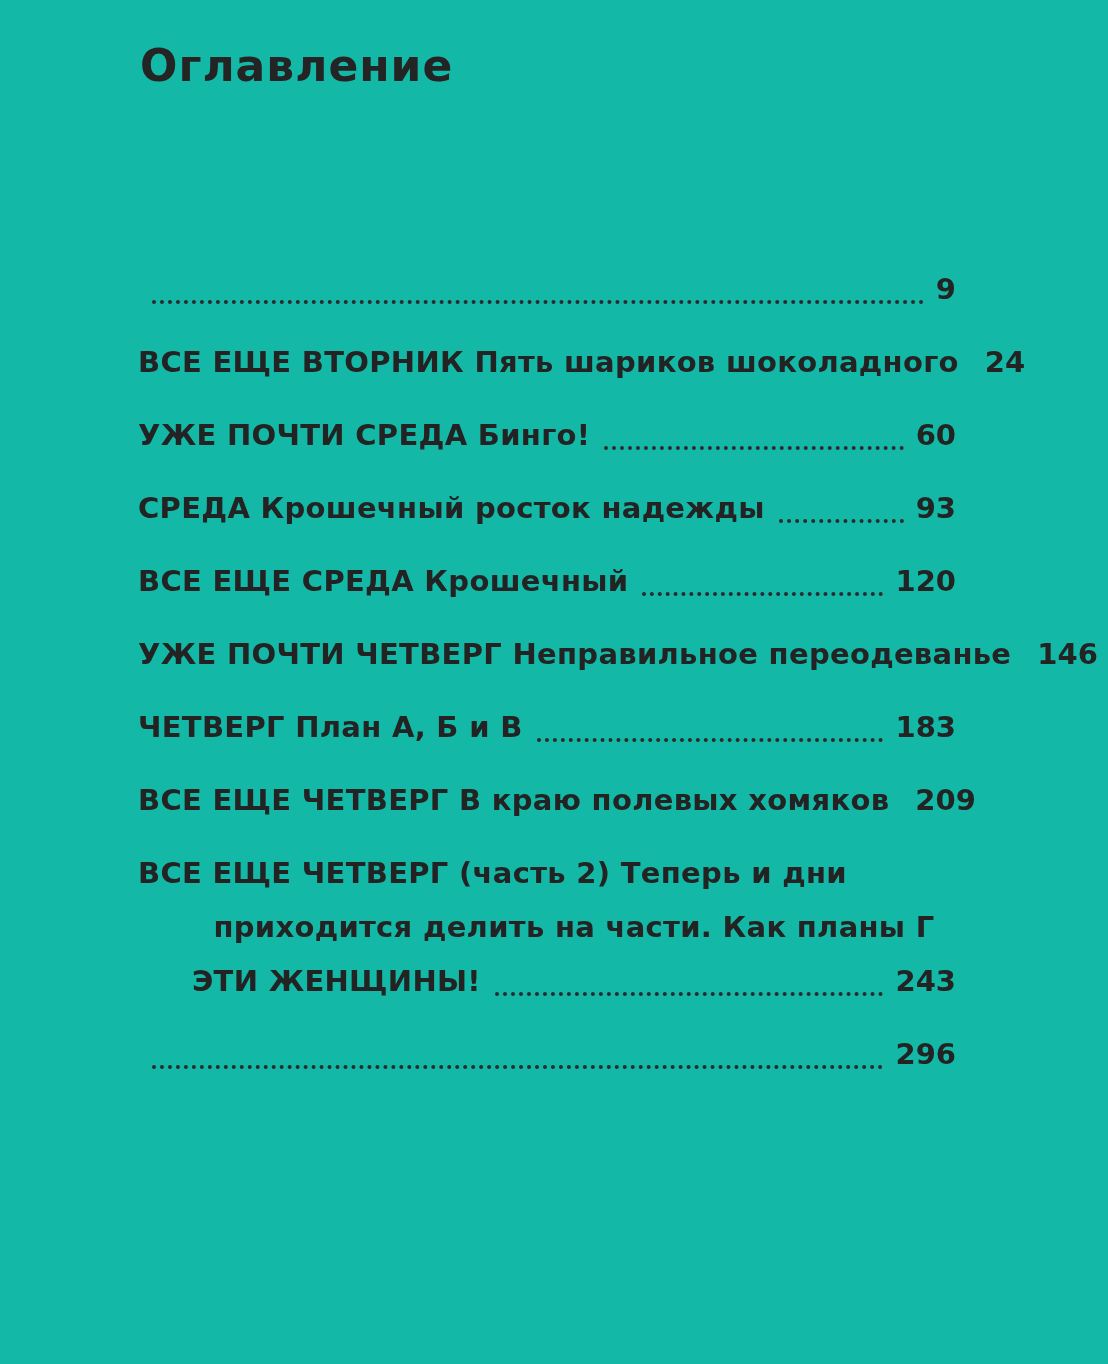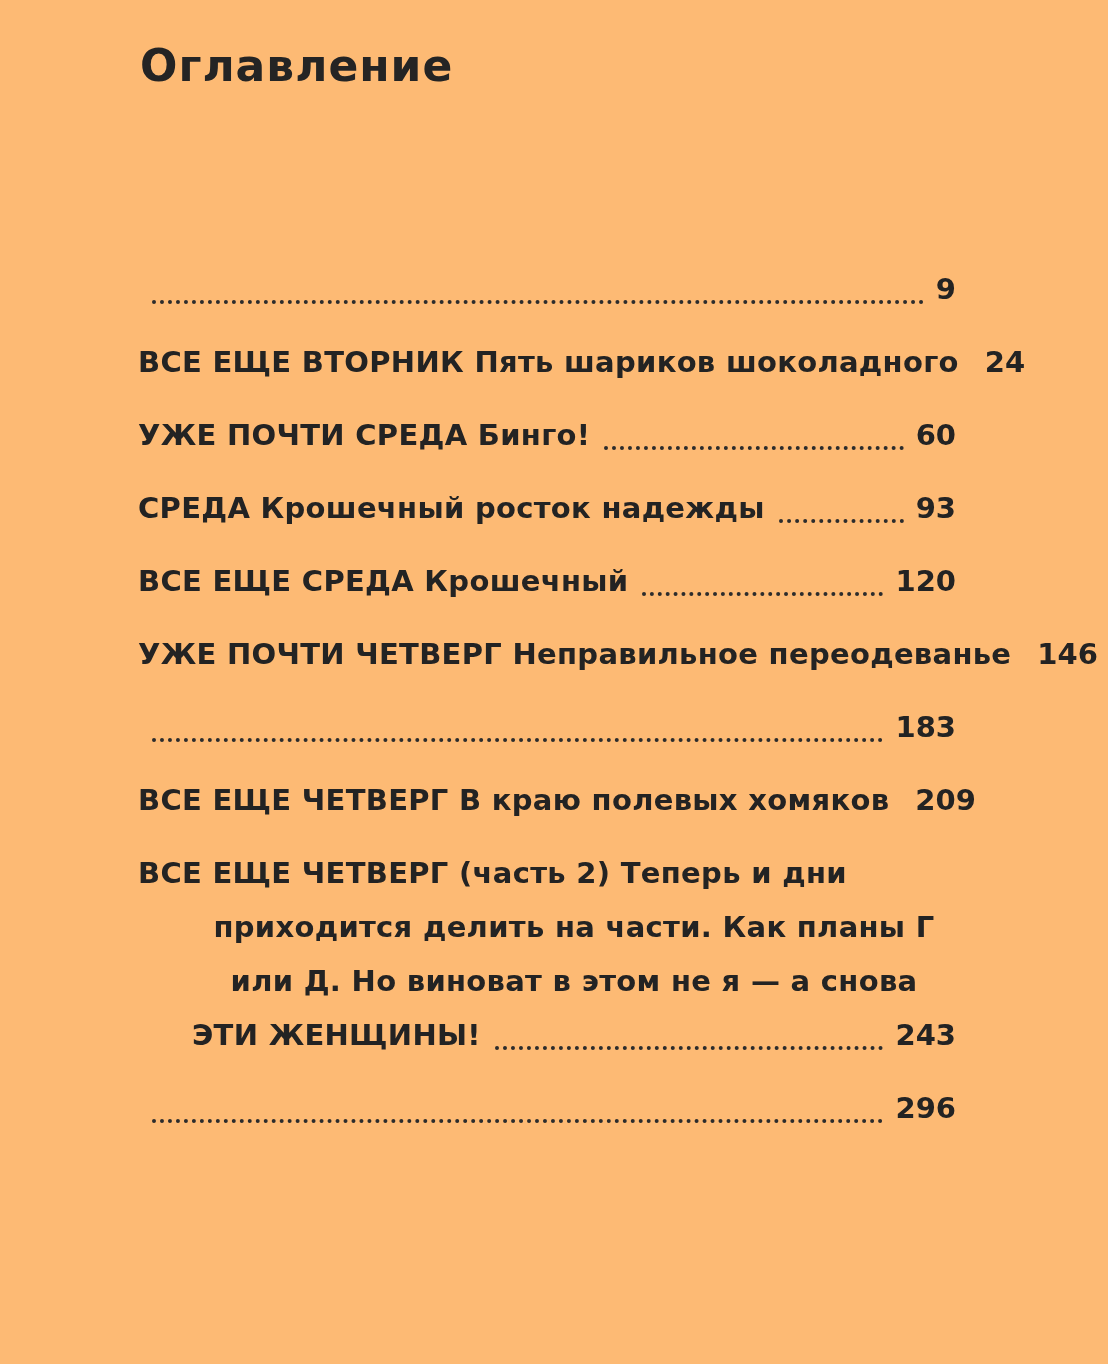--- a/index.html
+++ b/index.html
@@ -7,21 +7,21 @@
   html, body {
     width: 1108px;
     background: #ffffff;
     font-family: "DejaVu Sans", "Liberation Sans", sans-serif;
   }
 
   .page {
     position: relative;
     width: 1108px;
     height: 1364px;
-    background: #fdba74;
+    background: #14b8a6;
     overflow: hidden;
     color: #1f1f1f;
   }
 
   .page-title {
     position: absolute;
     top: 40px;
     left: 140px;
     font-size: 44px;
     font-weight: 700;
@@ -120,42 +120,40 @@
       </div>
       <div class="toc-entry">
         <div class="entry-line">
           <span class="line-text">УЖЕ ПОЧТИ ЧЕТВЕРГ Неправильное переодеванье</span>
           <span class="dot-leader"></span>
           <span class="page-number">146</span>
         </div>
       </div>
       <div class="toc-entry">
         <div class="entry-line">
+          <span class="line-text">ЧЕТВЕРГ План А, Б и В</span>
           <span class="dot-leader"></span>
           <span class="page-number">183</span>
         </div>
       </div>
       <div class="toc-entry">
         <div class="entry-line">
           <span class="line-text">ВСЕ ЕЩЕ ЧЕТВЕРГ В краю полевых хомяков</span>
           <span class="dot-leader"></span>
           <span class="page-number">209</span>
         </div>
       </div>
       <div class="toc-entry">
         <div class="entry-line">
           <span class="line-text">ВСЕ ЕЩЕ ЧЕТВЕРГ (часть 2) Теперь и дни</span>
         </div>
         <div class="entry-line continuation">
           <span class="line-text">приходится делить на части. Как планы Г</span>
         </div>
         <div class="entry-line continuation">
-          <span class="line-text">или Д. Но виноват в этом не я — а снова</span>
-        </div>
-        <div class="entry-line continuation">
           <span class="line-text">ЭТИ ЖЕНЩИНЫ!</span>
           <span class="dot-leader"></span>
           <span class="page-number">243</span>
         </div>
       </div>
       <div class="toc-entry">
       </div>
       <div class="toc-entry">
         <div class="entry-line">
           <span class="dot-leader"></span>

